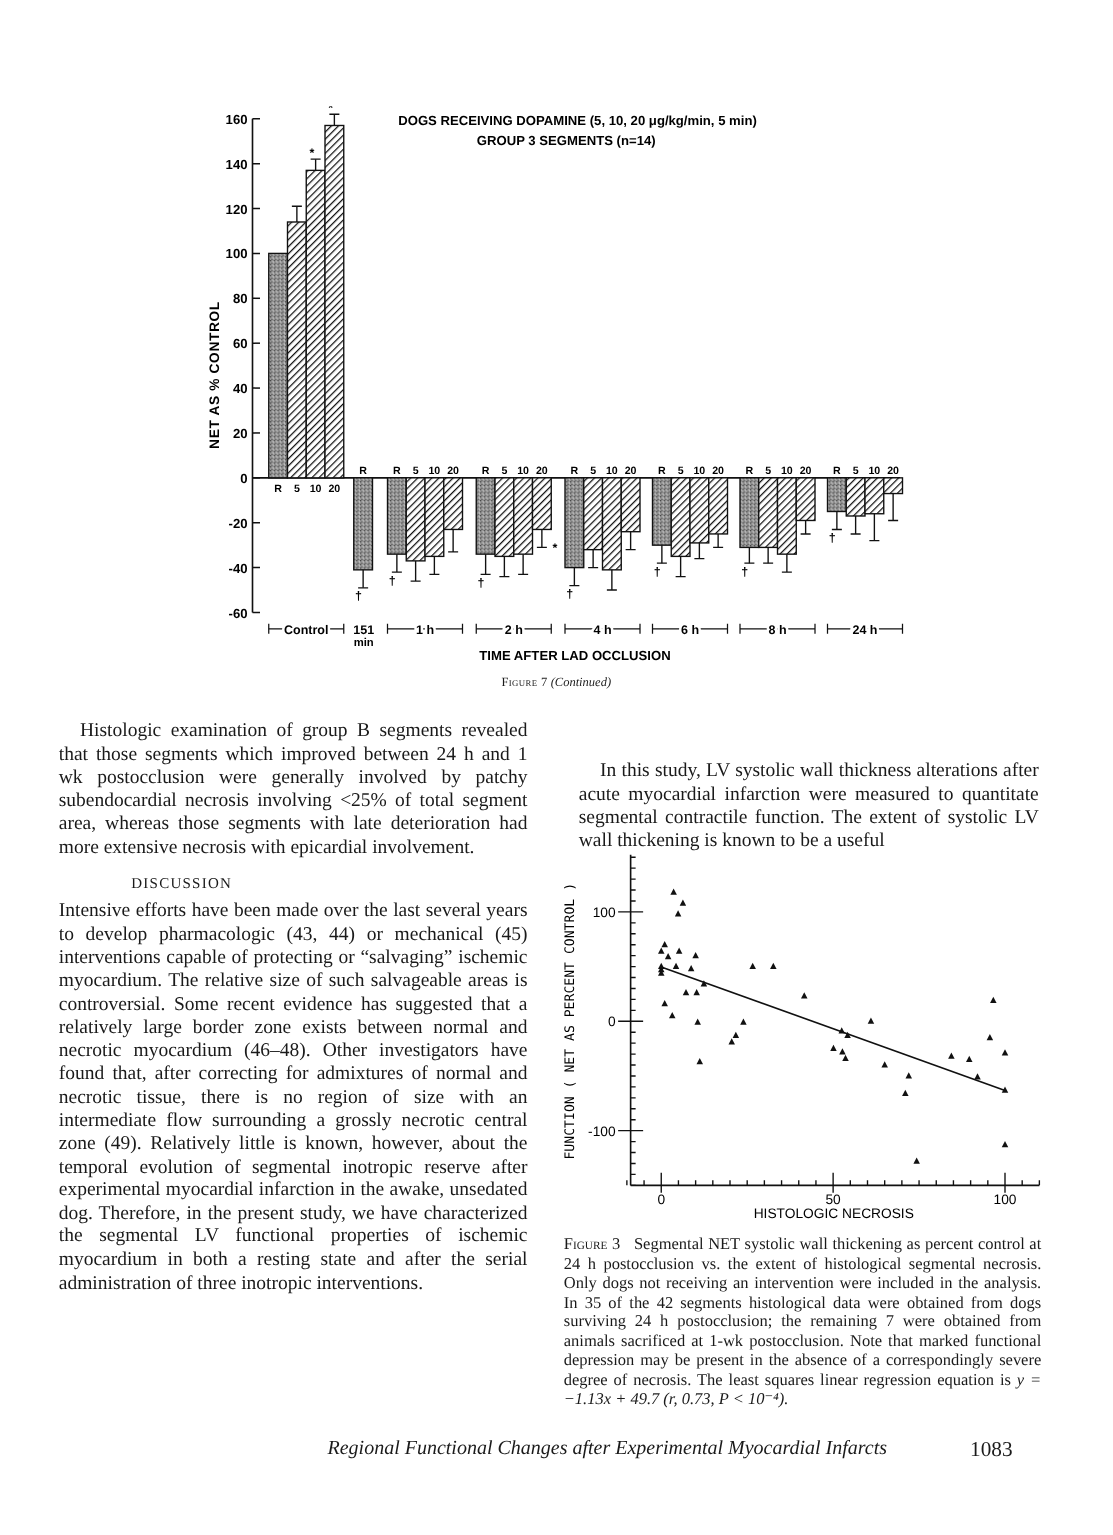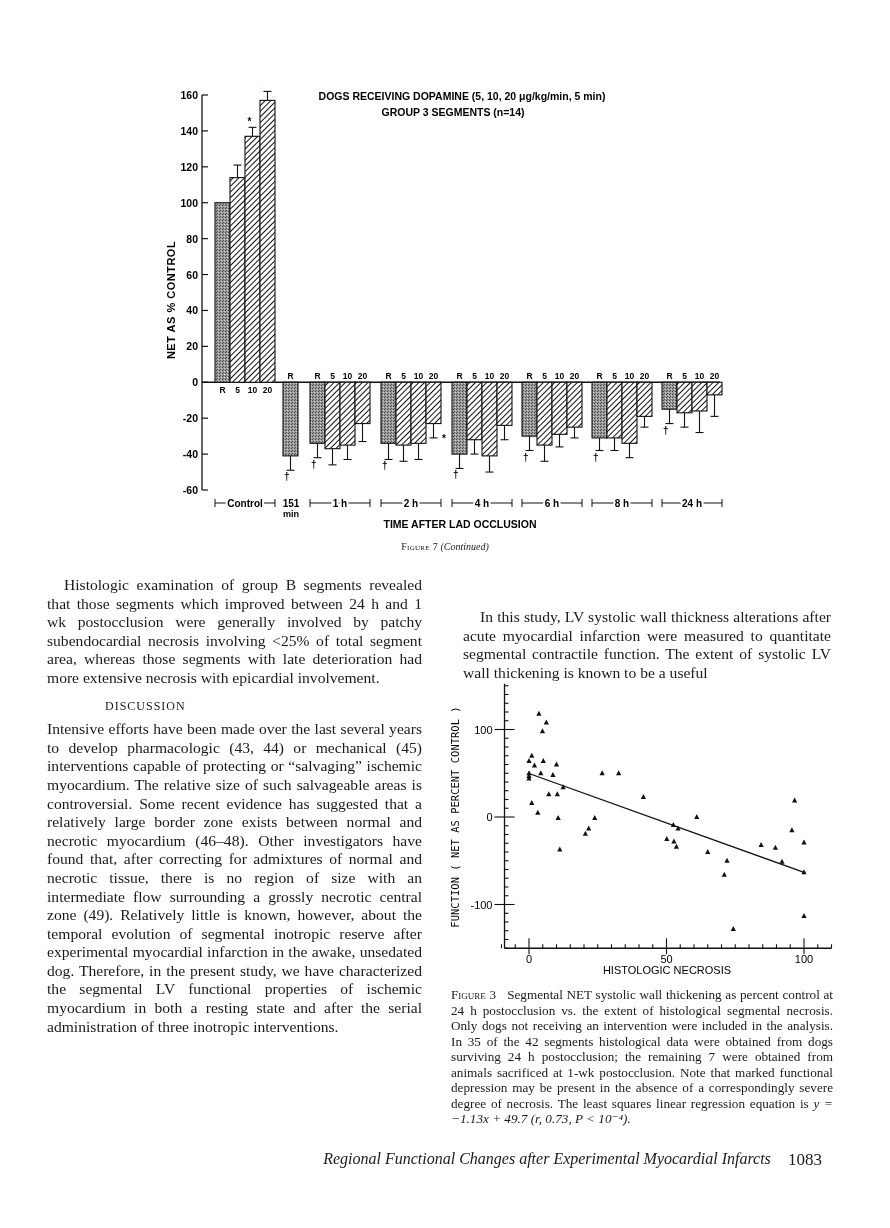--- a/index.html
+++ b/index.html
@@ -1,33 +1,33 @@
 <!DOCTYPE html>
 <html><head>
 <meta charset="utf-8">
 <style>
   html, body { margin:0; padding:0; background:#ffffff; }
   body { width:890px; height:1228px; position:relative; overflow:hidden; color:#1a1a1a; }
-  .serif { font-family: "Liberation Serif", "DejaVu Serif", serif; text-align: center; }
+  .serif { font-family: "Liberation Serif", "DejaVu Serif", serif; }
   .mono { font-family: "DejaVu Sans Mono", "Liberation Mono", monospace; }
   #fig7 { position:absolute; left:150px; top:85px; width:600px; height:450px; }
   #fig7-caption { position:absolute; left:0; width:890px; top:541px; text-align:center; font-size:10px; }
   #fig7-caption .sc { font-variant:small-caps; letter-spacing:0.3px; }
   .col { position:absolute; font-size:15.6px; line-height:18.6px; text-align:justify; }
   #col-left { left:47px; top:576px; width:375px; }
   #col-right-top { left:463px; top:578px; width:368px;margin-top:30px; }
   .col p { margin:0; }
   .col p.indent { text-indent:17px; }
   .heading { margin:9px 0 5px 0; text-indent:58px; letter-spacing:1px; font-size:12px; }
   #fig8 { position:absolute; left:445px; top:662px; width:400px; height:320px; }
   #fig8-caption { position:absolute; left:451px; top:987px; width:382px; font-size:13.2px; line-height:15.5px; text-align:justify; }
   #fig8-caption .sc { font-variant:small-caps; }
   #footer { position:absolute; left:262px; top:1150px; width:570px; font-size:16px; }
   #footer .title { font-style:italic; }
-  #footer .page { position:absolute; right:10px; top:0; font-size:17px;font-family:Liberation Serif, serif; }
+  #footer .page { position:absolute; right:22px; top:0; font-size:17px;font-family:Liberation Serif, serif; }
   svg text { font-family: "Liberation Sans", "DejaVu Sans", sans-serif; }
 </style>
 </head>
 <body>
 
 <svg id="fig7" viewBox="0 0 600 450" width="600" height="450">
   <defs>
     <pattern id="hatch" patternUnits="userSpaceOnUse" width="4" height="4" patternTransform="rotate(45)">
       <rect width="4" height="4" fill="#fff"></rect>
       <line x1="0" y1="0" x2="0" y2="4" stroke="#111" stroke-width="2"></line>

